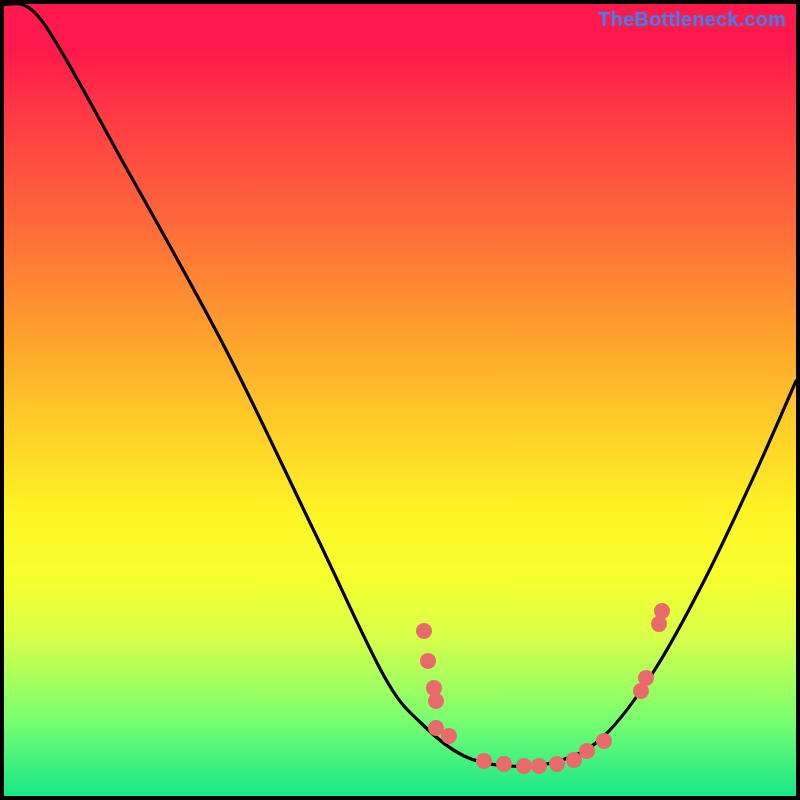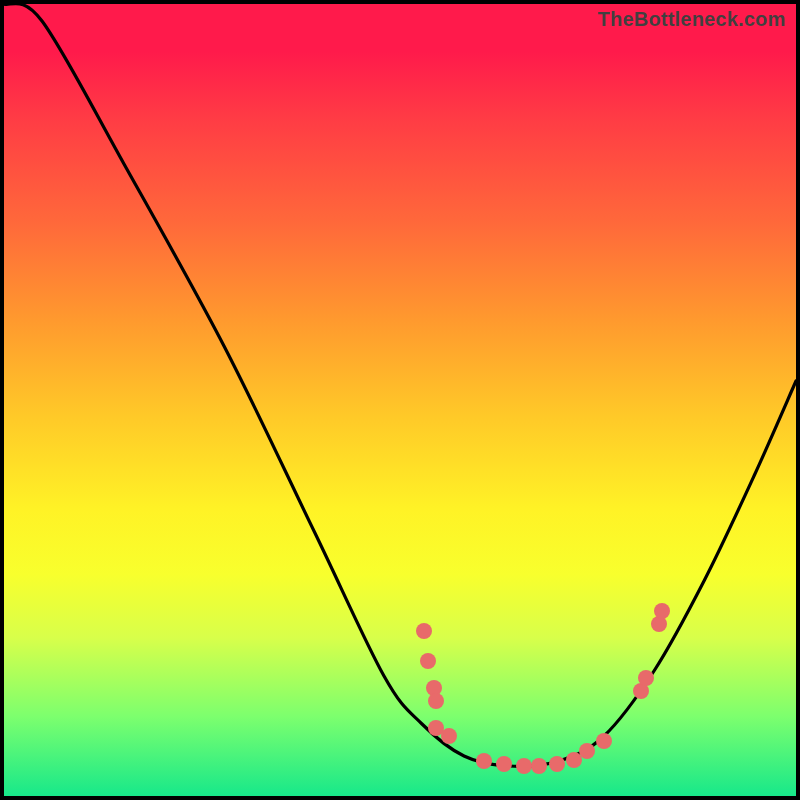--- a/index.html
+++ b/index.html
@@ -33,21 +33,21 @@
       #7cff6e 90%,
       #17e88a 100%
     );
   }
   .watermark {
     position: absolute;
     top: 4px;
     right: 10px;
     font-size: 20px;
     font-weight: 600;
-    color: #404040;
+    color: #3b82f6;
     letter-spacing: 0.2px;
     user-select: none;
   }
   svg.curve {
     position: absolute;
     inset: 0;
     width: 100%;
     height: 100%;
     overflow: visible;
   }

